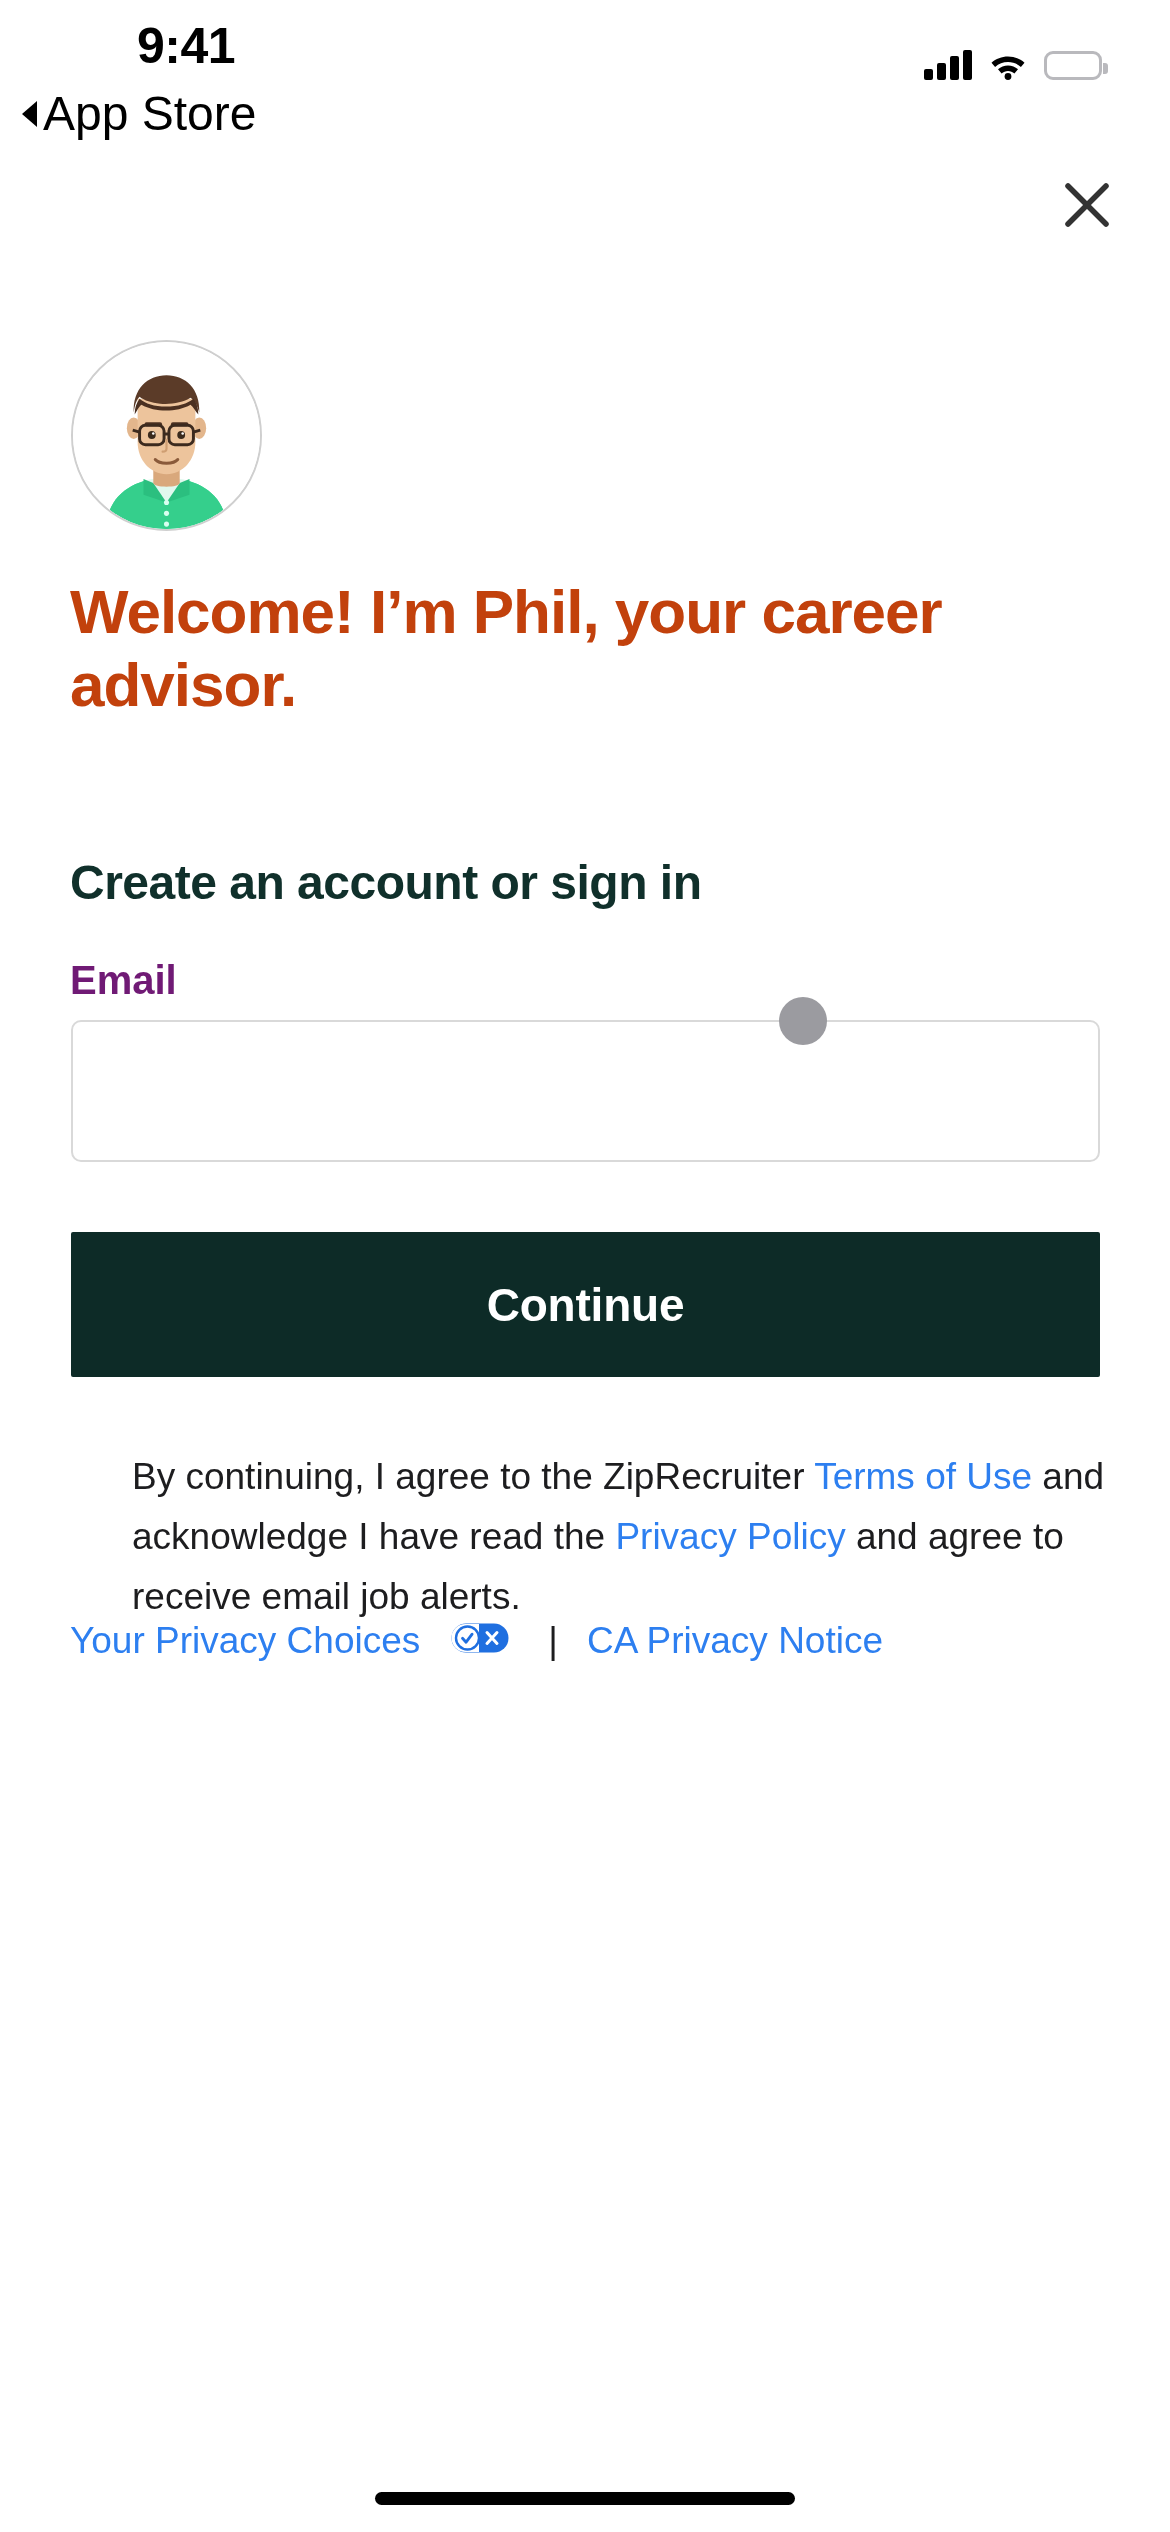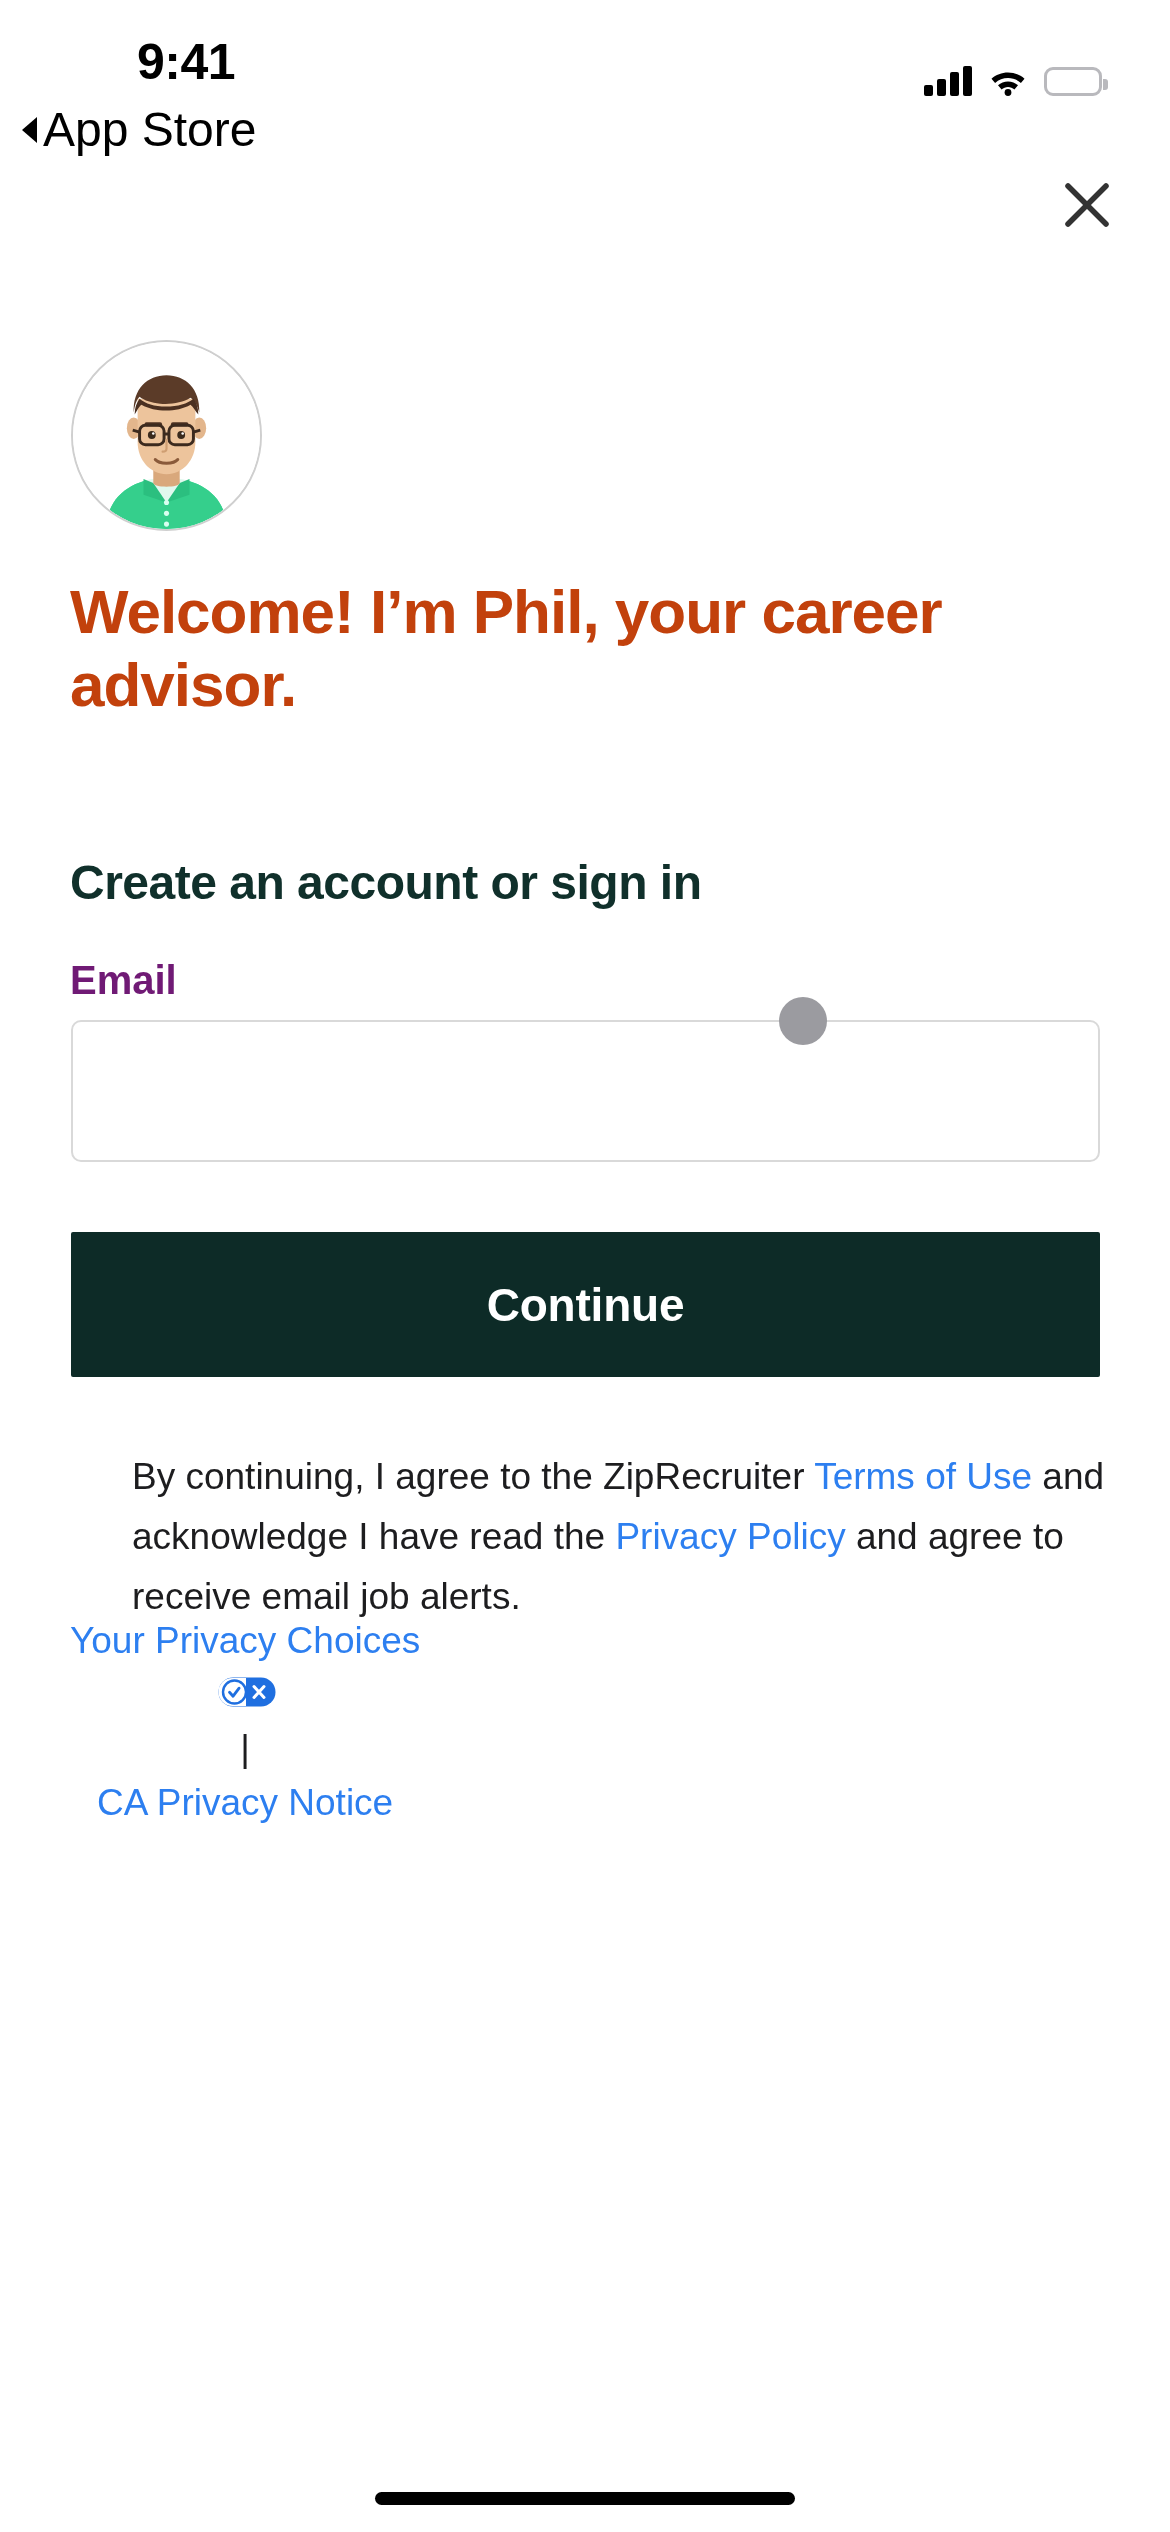--- a/index.html
+++ b/index.html
@@ -13,21 +13,21 @@
   .screen {
     position: relative;
     width: 1170px;
     height: 2532px;
     background: #ffffff;
   }
 
   
   .status-bar {
     position: absolute;
-    top: 16px; left: 0;
+    top: 0; left: 0;
     width: 1150px;
     height: 140px;
   }
   .status-time {
     position: absolute;
     left: 137px;
     top: 17px;
     font-size: 50px;
     font-weight: 700;
     letter-spacing: -0.5px;
@@ -197,21 +197,20 @@
   .privacy-row {
     position: absolute;
     left: 70px;
     top: 1622px;
     display: flex;
     align-items: center;
     font-size: 37px;
     line-height: 1;
     color: #2d7ff0;
     gap: 17px;
-    flex-direction: column;
   }
   .privacy-row a { color: #2d7ff0; text-decoration: none; }
   .privacy-icon { margin: 0 10px 0 14px; display: inline-block; }
   .privacy-sep { color: #1d1d1f; margin: 0 12px; }
 
   
   .cursor-dot {
     position: absolute;
     left: 779px;
     top: 997px;

